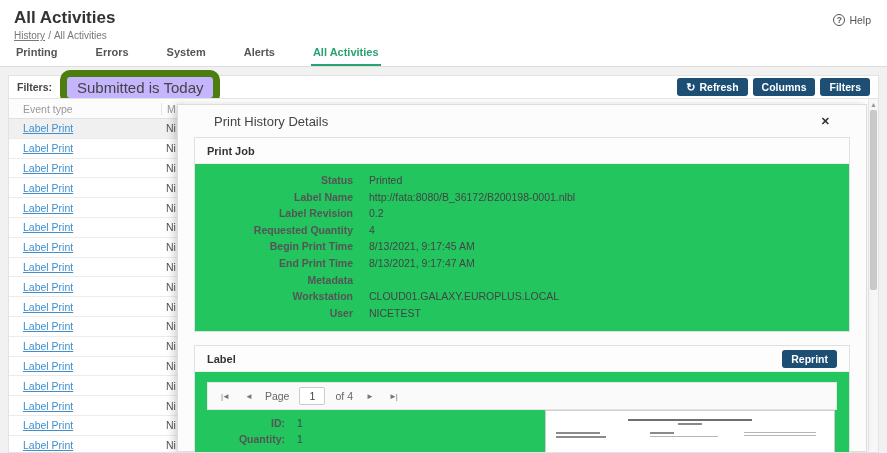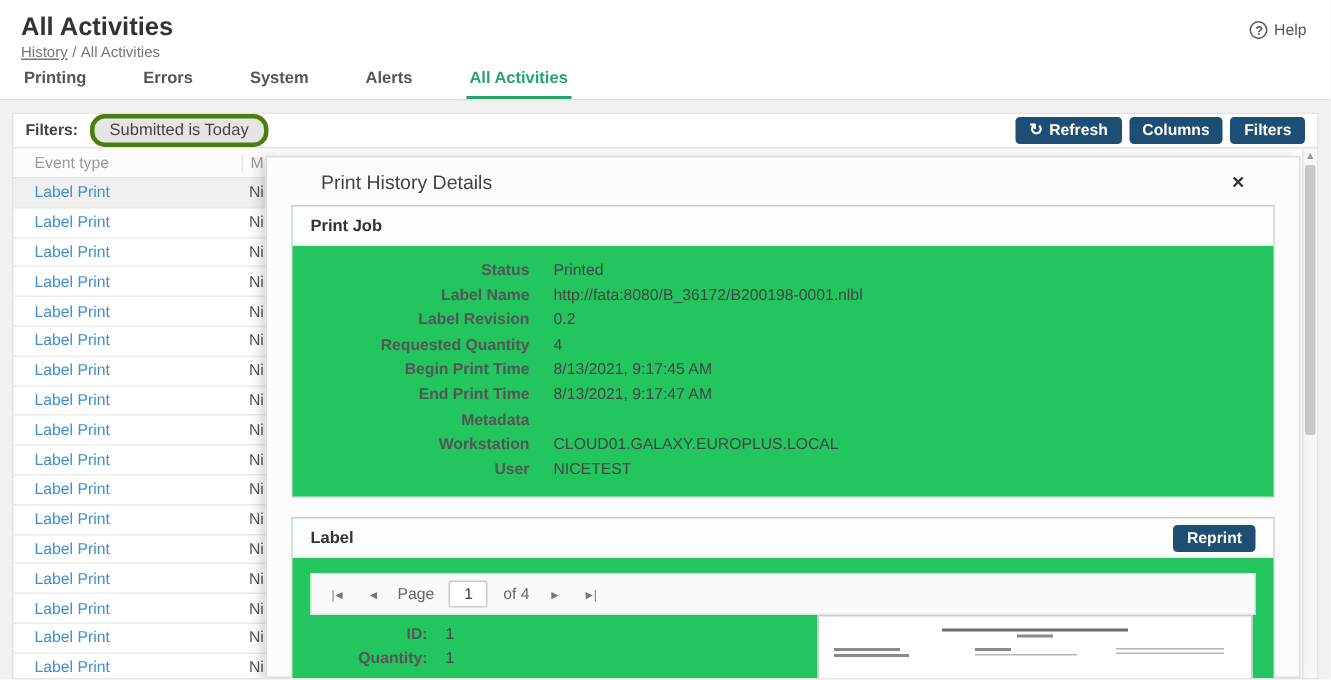--- a/index.html
+++ b/index.html
@@ -16,36 +16,36 @@
   .help-q { display:inline-flex; width:12px; height:12px; border:1px solid #555; border-radius:50%; align-items:center; justify-content:center; font-size:8.5px; font-weight:bold; }
 
   
   .tabbar { background:#fff; border-bottom:1px solid #ddd; padding:0 14px; display:flex; gap:34px; height:25px; }
   .tab { font-size:11px; font-weight:bold; color:#555; padding:4px 2px; cursor:pointer; border-bottom:2px solid transparent; }
   .tab.active { color:#2aa170; border-bottom-color:#2aa170; }
 
   
   .filters-bar { position:absolute; left:8px; right:8px; top:75px; height:23px; background:#fff; border:1px solid #e3e3e3; border-bottom:none; display:flex; align-items:center; padding:0 8px; }
   .filters-label { font-size:10.5px; font-weight:bold; color:#444; margin-right:8px; }
-  .chip { border:3px solid #4d7c0f; background:#e5e5e5; border-radius:10px; padding:2px 10px; font-size:11px; color:#444; cursor:pointer; }
+  .chip { border:7px solid #4d7c0f; background:#c4b5fd; border-radius:10px; padding:2px 10px; font-size:15px; color:#444; cursor:pointer; }
   .toolbar { margin-left:auto; display:flex; gap:5px; }
   .btn { background:#1d4e74; color:#fff; border:none; border-radius:3px; font-size:10.5px; font-weight:bold; padding:3px 9px; cursor:pointer; display:flex; align-items:center; gap:4px; font-family:"Liberation Sans",sans-serif; }
   .btn .ricon { font-size:11px; line-height:10px; }
 
   
   .content { position:absolute; left:8px; right:8px; top:98px; bottom:0; background:#fff; border:1px solid #e3e3e3; border-top:1px solid #e3e3e3; overflow:hidden; }
 
   
   .event-table { position:absolute; left:0; top:0; bottom:0; width:175px; }
   .etable-header { height:20px; background:#fcfcfc; border-bottom:1px solid #e0e0e0; display:flex; align-items:center; color:#999; font-size:10.5px; }
   .ecol1 { width:152px; padding-left:14px; }
   .ecol2 { border-left:1px solid #e5e5e5; padding-left:5px; flex:1; overflow:hidden; white-space:nowrap; }
   .erow { height:19.8px; border-bottom:1px solid #ececec; display:flex; align-items:center; font-size:10.5px; }
   .erow.selected { background:#f0f0f0; }
-  .erow a { color:#3f8fce; cursor:pointer; }
+  .erow a { color:#3f8fce; text-decoration:underline; cursor:pointer; }
   .erow .ecol2 { border-left:none; color:#555; }
 
   
   .page-scrollbar { position:absolute; right:0; top:0; bottom:0; width:10px; background:#f7f7f7; border-left:1px solid #e8e8e8; }
   .ps-arrow { color:#999; font-size:7px; text-align:center; padding-top:2px; }
   .ps-thumb { position:absolute; left:1px; right:1px; top:11px; height:180px; background:#c9c9c9; border-radius:2px; }
 
   
   .panel { position:absolute; left:168px; top:5px; right:11px; bottom:0; background:#fcfcfc; border:1px solid #ddd; box-shadow:-3px 1px 8px rgba(0,0,0,.18); }
   .panel-title-row { height:32px; display:flex; align-items:center; padding:0 36px; }

